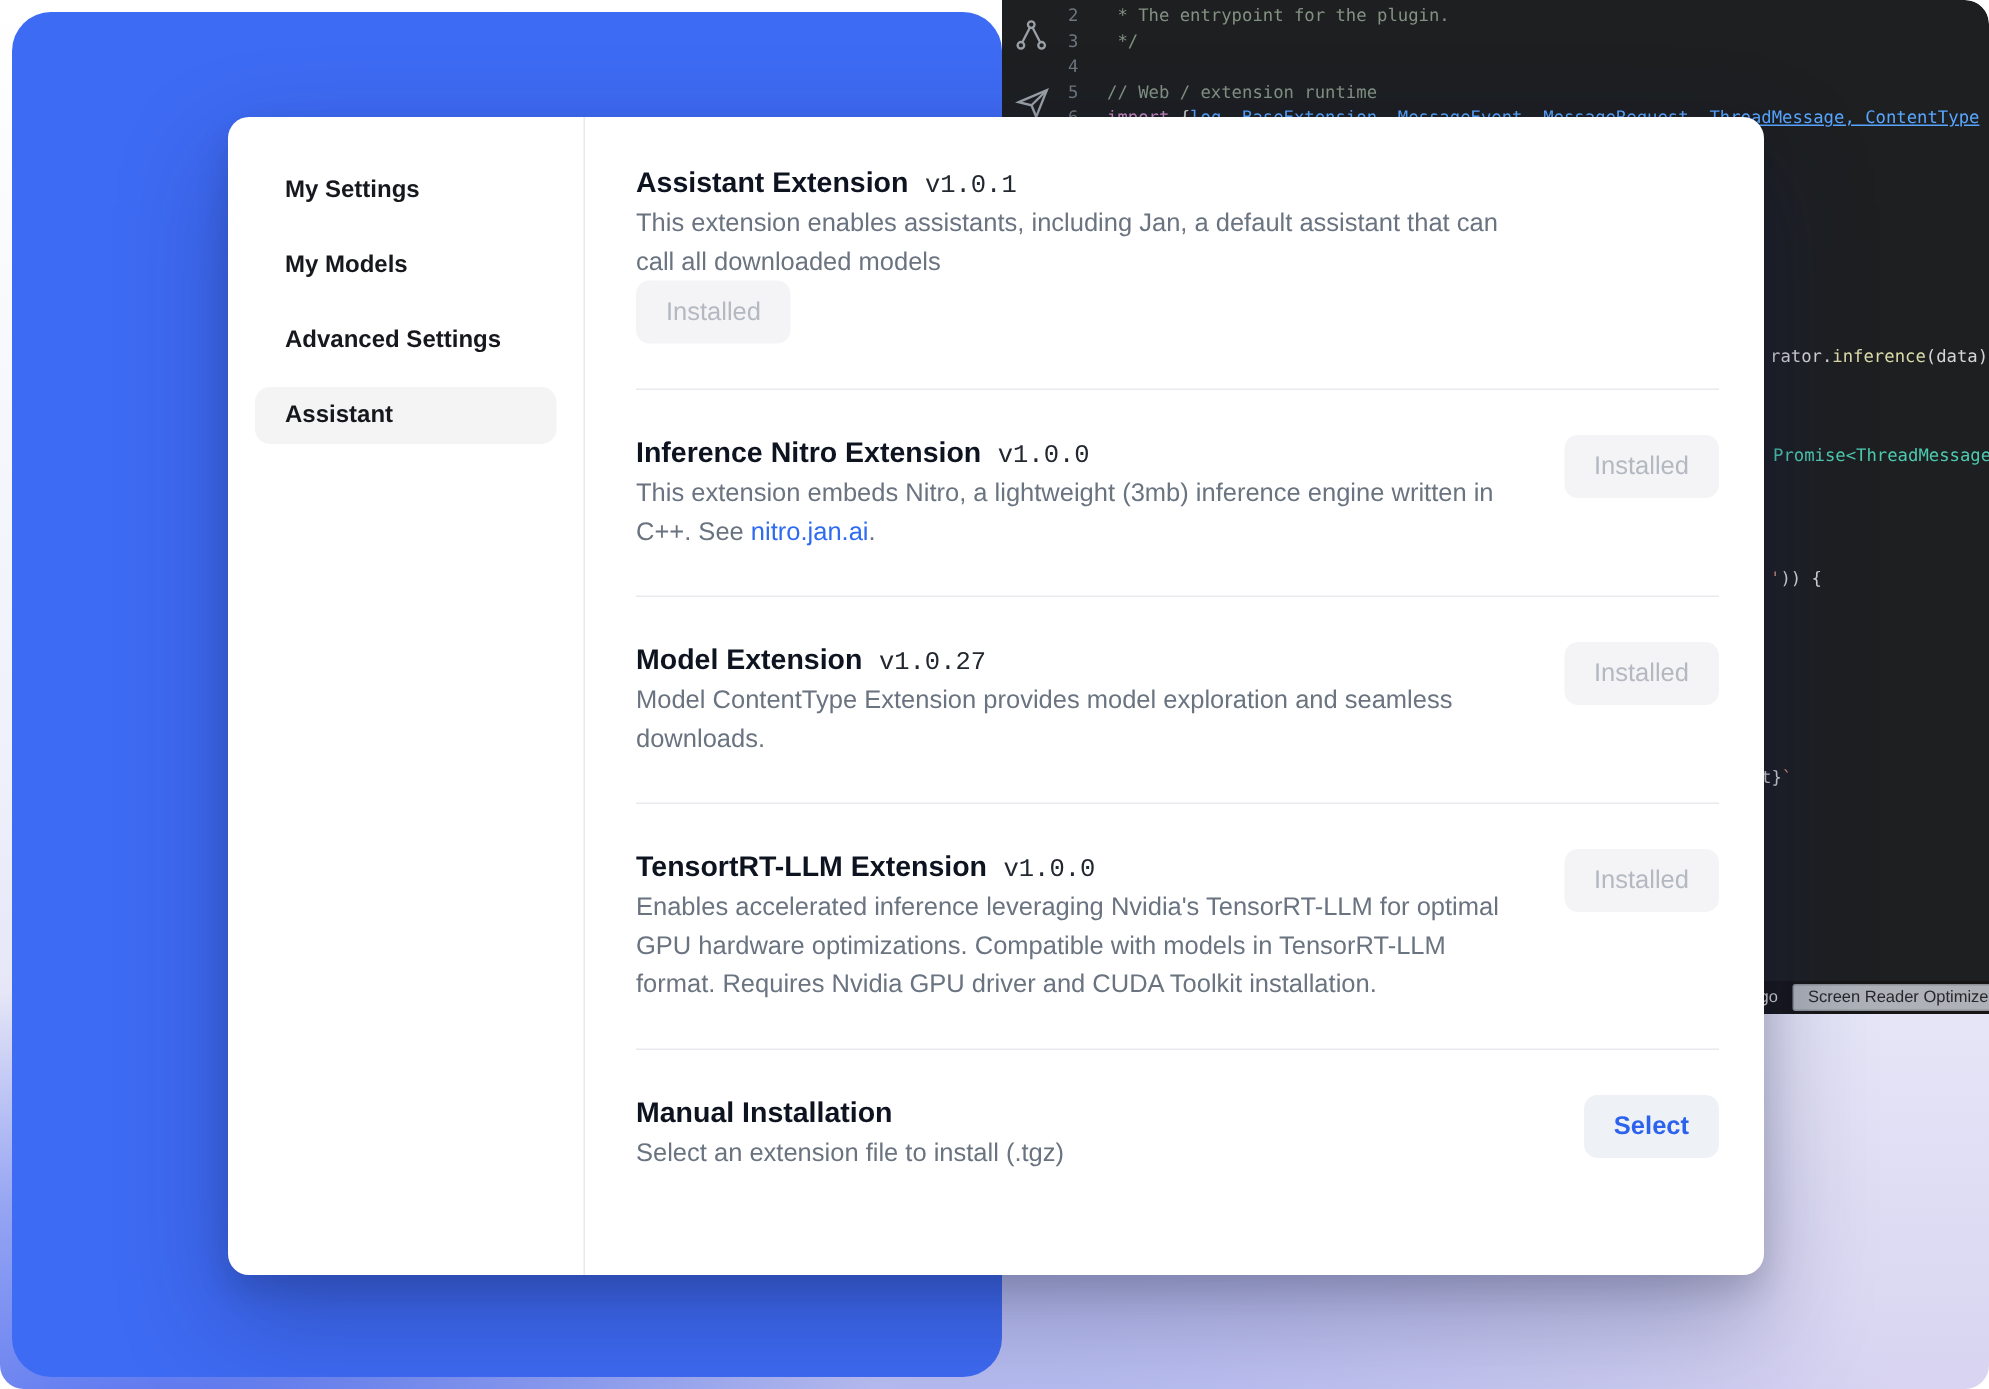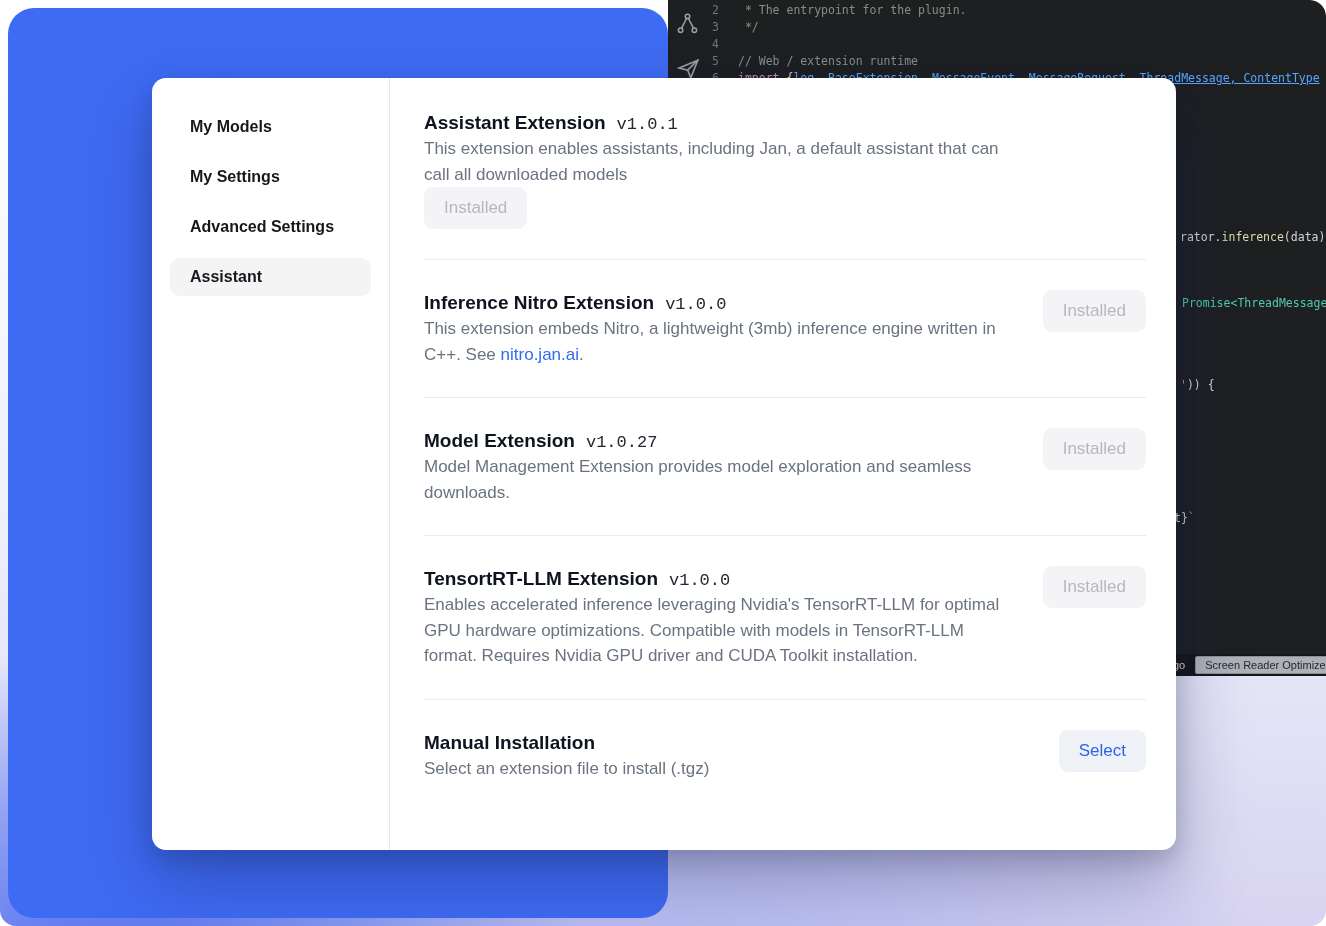--- a/index.html
+++ b/index.html
@@ -72,21 +72,21 @@
   .sec-title-row { display:flex; align-items:baseline; gap:11px; }
   .sec-title { font-size:19px; line-height:26px; font-weight:700; color:#0e1320; }
   .ver { font-size:17px; color:#23272f; font-weight:400;font-family:Liberation Mono, monospace; }
   .desc { margin-top:0; font-size:17px; line-height:1.5; color:#6a7380; }
   .link { color:#2f6bf0; text-decoration:none; cursor:pointer; }
   .btn {
     flex-shrink:0; border:none; border-radius:9px; background:#f4f4f6;
     padding:11px 20px; font-size:17px; color:#b4b8c0; cursor:pointer;
     font-family:"Liberation Sans", sans-serif;
   }
-  .btn.select { color:#2c63ee; font-weight:400; background:#eef1f6; }
+  .btn.select { color:#2c63ee; font-weight:700; background:#eef1f6; }
 </style>
 </head>
 <body>
 
 <div class="stage">
 
   <div class="editor">
     <div class="activity-bar">
       <span class="activity-icon" style="top:12px;">
         <svg viewBox="0 0 24 24" width="23" height="23" fill="none" stroke="#9aa0a6" stroke-width="1.6">
@@ -137,22 +137,22 @@
         <span class="sb-lang">go</span>
         <span class="sb-notice">Screen Reader Optimized</span>
       </div>
     </div>
   </div>
 
   <div class="blue-panel"></div>
 
   <div class="modal">
     <aside class="side">
+      <div class="side-item"><span>My Settings</span></div>
       <div class="side-item"><span>My Models</span></div>
-      <div class="side-item"><span>My Settings</span></div>
       <div class="side-item"><span>Advanced Settings</span></div>
       <div class="side-item active"><span>Assistant</span></div>
     </aside>
 
     <main class="content">
 
       <section class="sec first">
         <div class="sec-left">
           <div class="sec-title-row">
             <h3 class="sec-title">Assistant Extension</h3>
@@ -173,21 +173,21 @@
         </div>
         <button class="btn">Installed</button>
       </section>
 
       <section class="sec">
         <div class="sec-left">
           <div class="sec-title-row">
             <h3 class="sec-title">Model Extension</h3>
             <span class="ver">v1.0.27</span>
           </div>
-          <p class="desc">Model Management Extension provides model exploration and seamless downloads.</p>
+          <p class="desc">Model ContentType Extension provides model exploration and seamless downloads.</p>
         </div>
         <button class="btn">Installed</button>
       </section>
 
       <section class="sec">
         <div class="sec-left">
           <div class="sec-title-row">
             <h3 class="sec-title">TensortRT-LLM Extension</h3>
             <span class="ver">v1.0.0</span>
           </div>

